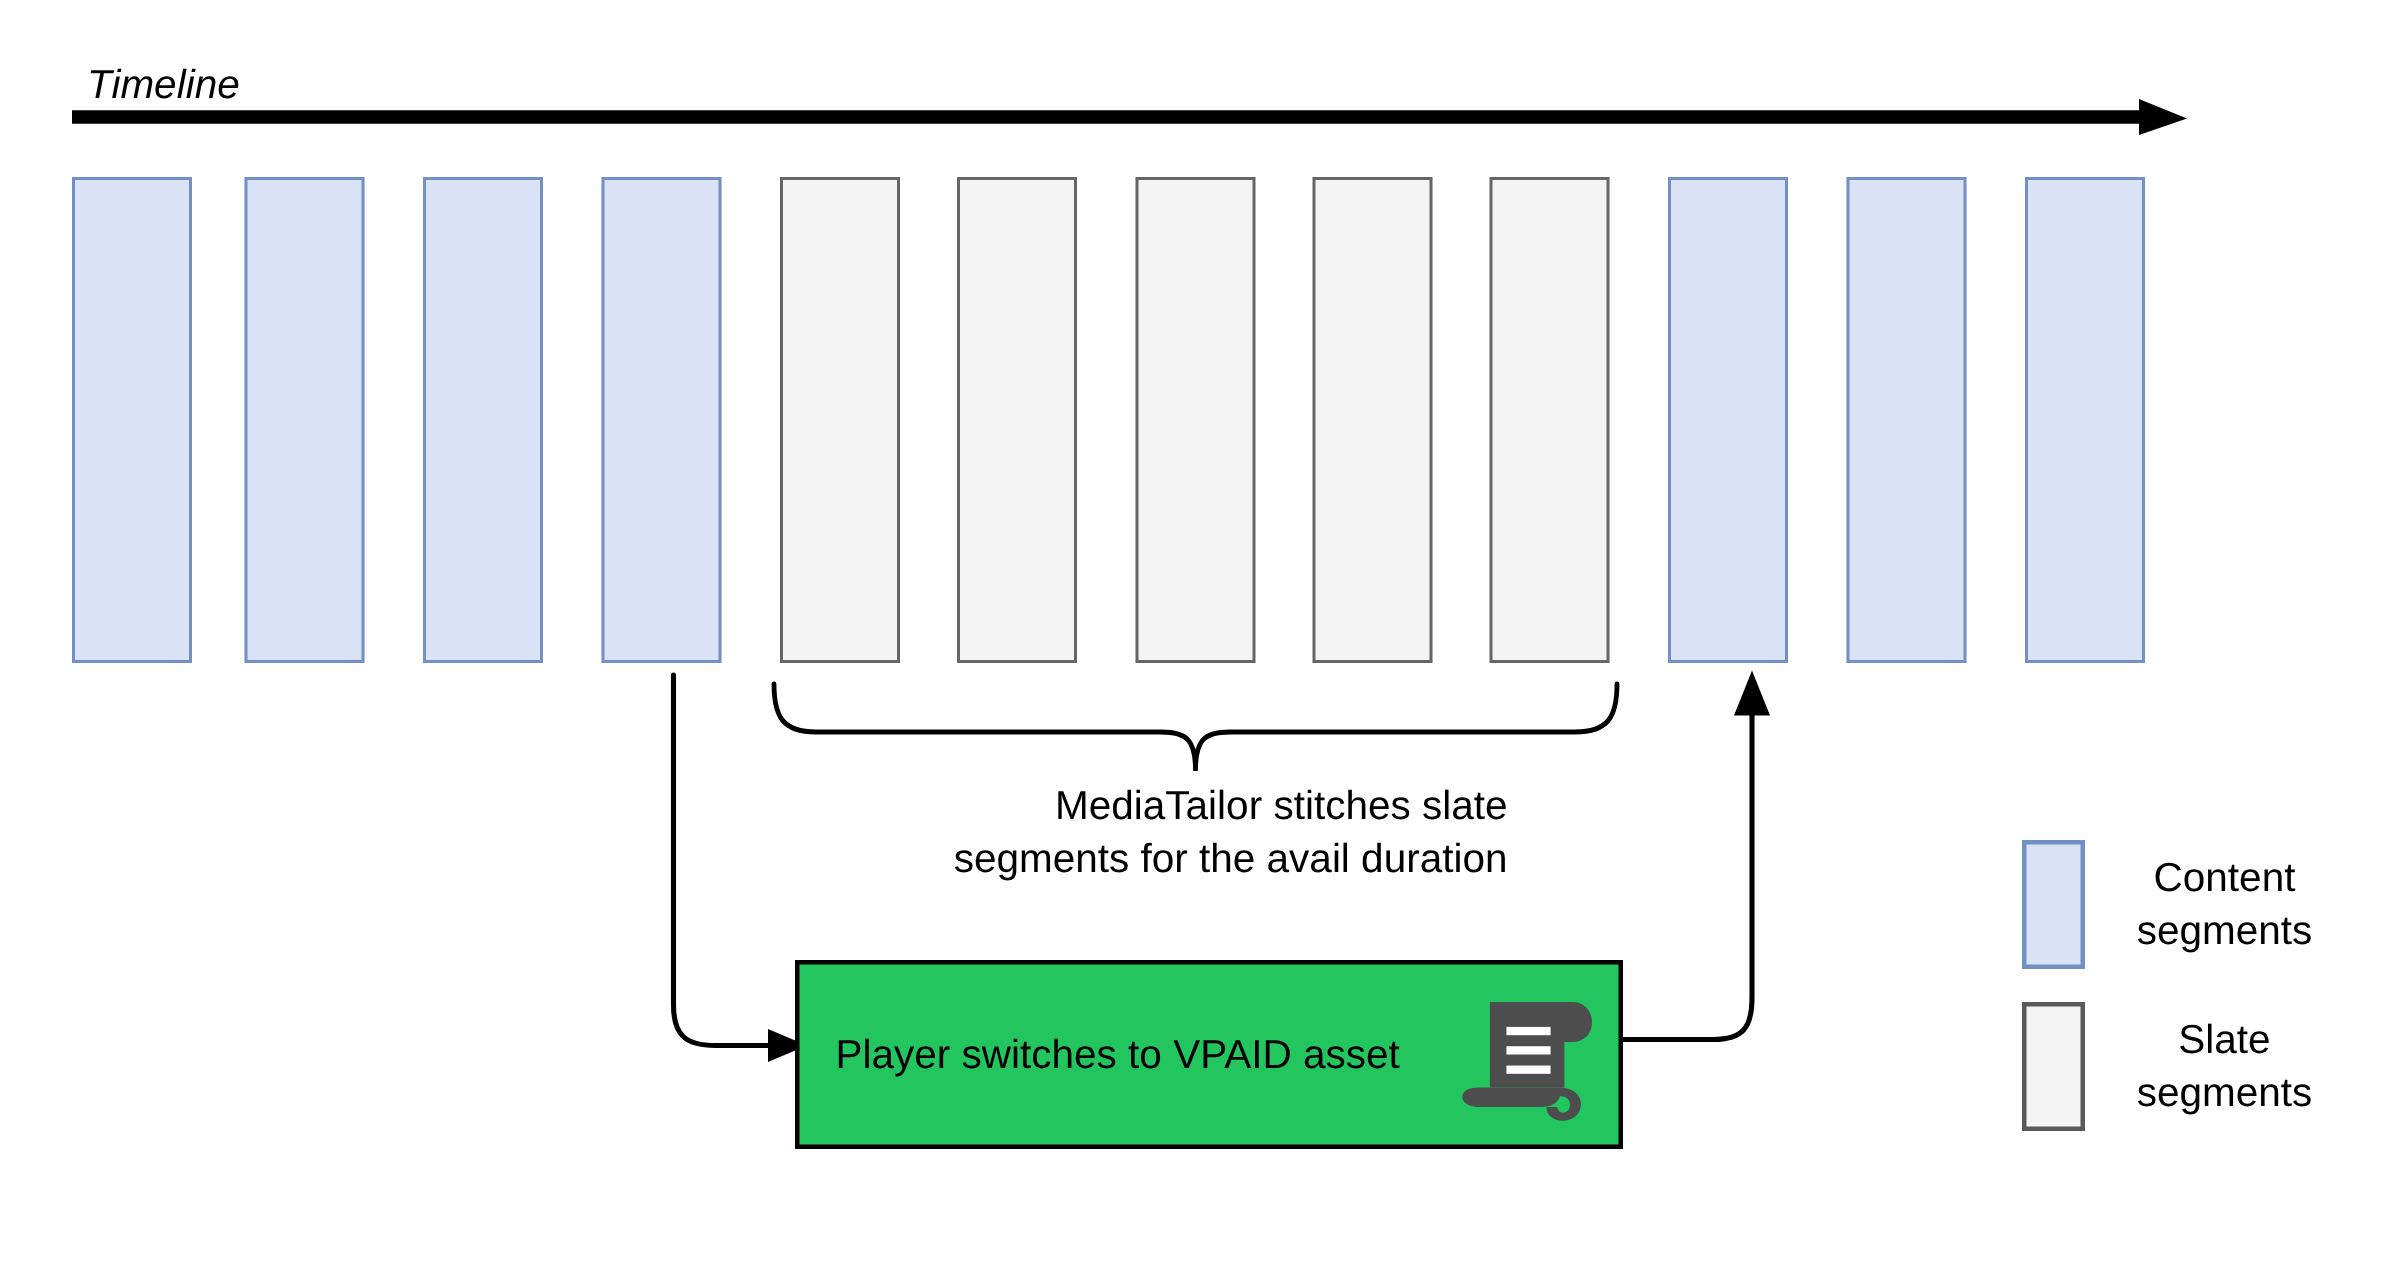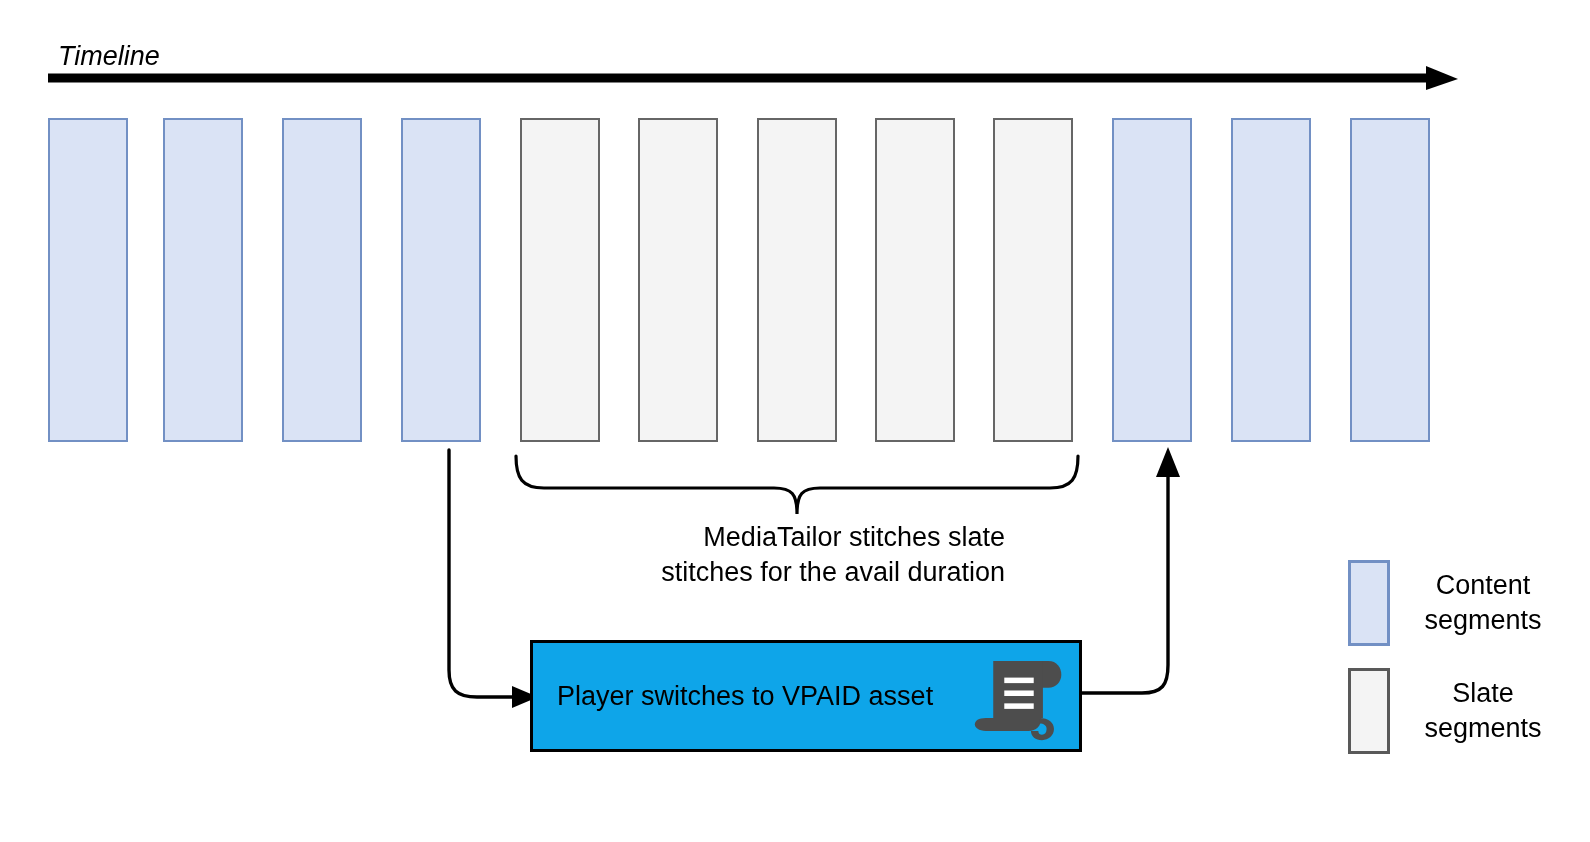--- a/index.html
+++ b/index.html
@@ -81,24 +81,24 @@
     top: 445px;
     width: 120px;
     height: 265px;
   }
 
   
   #vpaid-box {
     left: 530px;
     top: 640px;
     width: 552px;
-    height: 112px;
+    height: 126px;
     box-sizing: border-box;
     border: 3px solid #000000;
-    background: #0ea5e9;
+    background: #22c55e;
     display: flex;
     align-items: center;
     padding: 0 14px 0 24px;
   }
   #vpaid-label {
     font-size: 27px;
     line-height: 34px;
     white-space: nowrap;
     flex: 1 1 auto;
   }
@@ -170,21 +170,21 @@
       <div class="abs segment content" style="left: 1350px;"></div>
     </div>
 
   <svg class="abs" id="brace-svg" viewBox="0 0 570 70" fill="none">
     <path d="M4 4 C4 26, 10 36, 32 36 L262 36 C280 36, 285 42, 285 62
              C285 42, 290 36, 308 36 L538 36 C560 36, 566 26, 566 4" stroke="#000000" stroke-width="3.2" stroke-linecap="round"></path>
   </svg>
 
   <div class="abs" id="brace-caption">
     <div>MediaTailor stitches slate</div>
-    <div>stitches for the avail duration</div>
+    <div>segments for the avail duration</div>
   </div>
 
   <svg class="abs" id="arrow-left-svg" viewBox="0 0 120 270" fill="none">
     <path d="M19 2 L19 222 C19 242, 27 249, 47 249 L86 249" stroke="#000000" stroke-width="3.4" stroke-linecap="round"></path>
     <polygon points="82,238 108,249 82,260" fill="#000000"></polygon>
   </svg>
 
   <svg class="abs" id="arrow-right-svg" viewBox="0 0 120 265" fill="none">
     <path d="M2 248 L70 248 C90 248, 96 240, 96 220 L96 28" stroke="#000000" stroke-width="3.4" stroke-linecap="round"></path>
     <polygon points="84,32 96,2 108,32" fill="#000000"></polygon>

